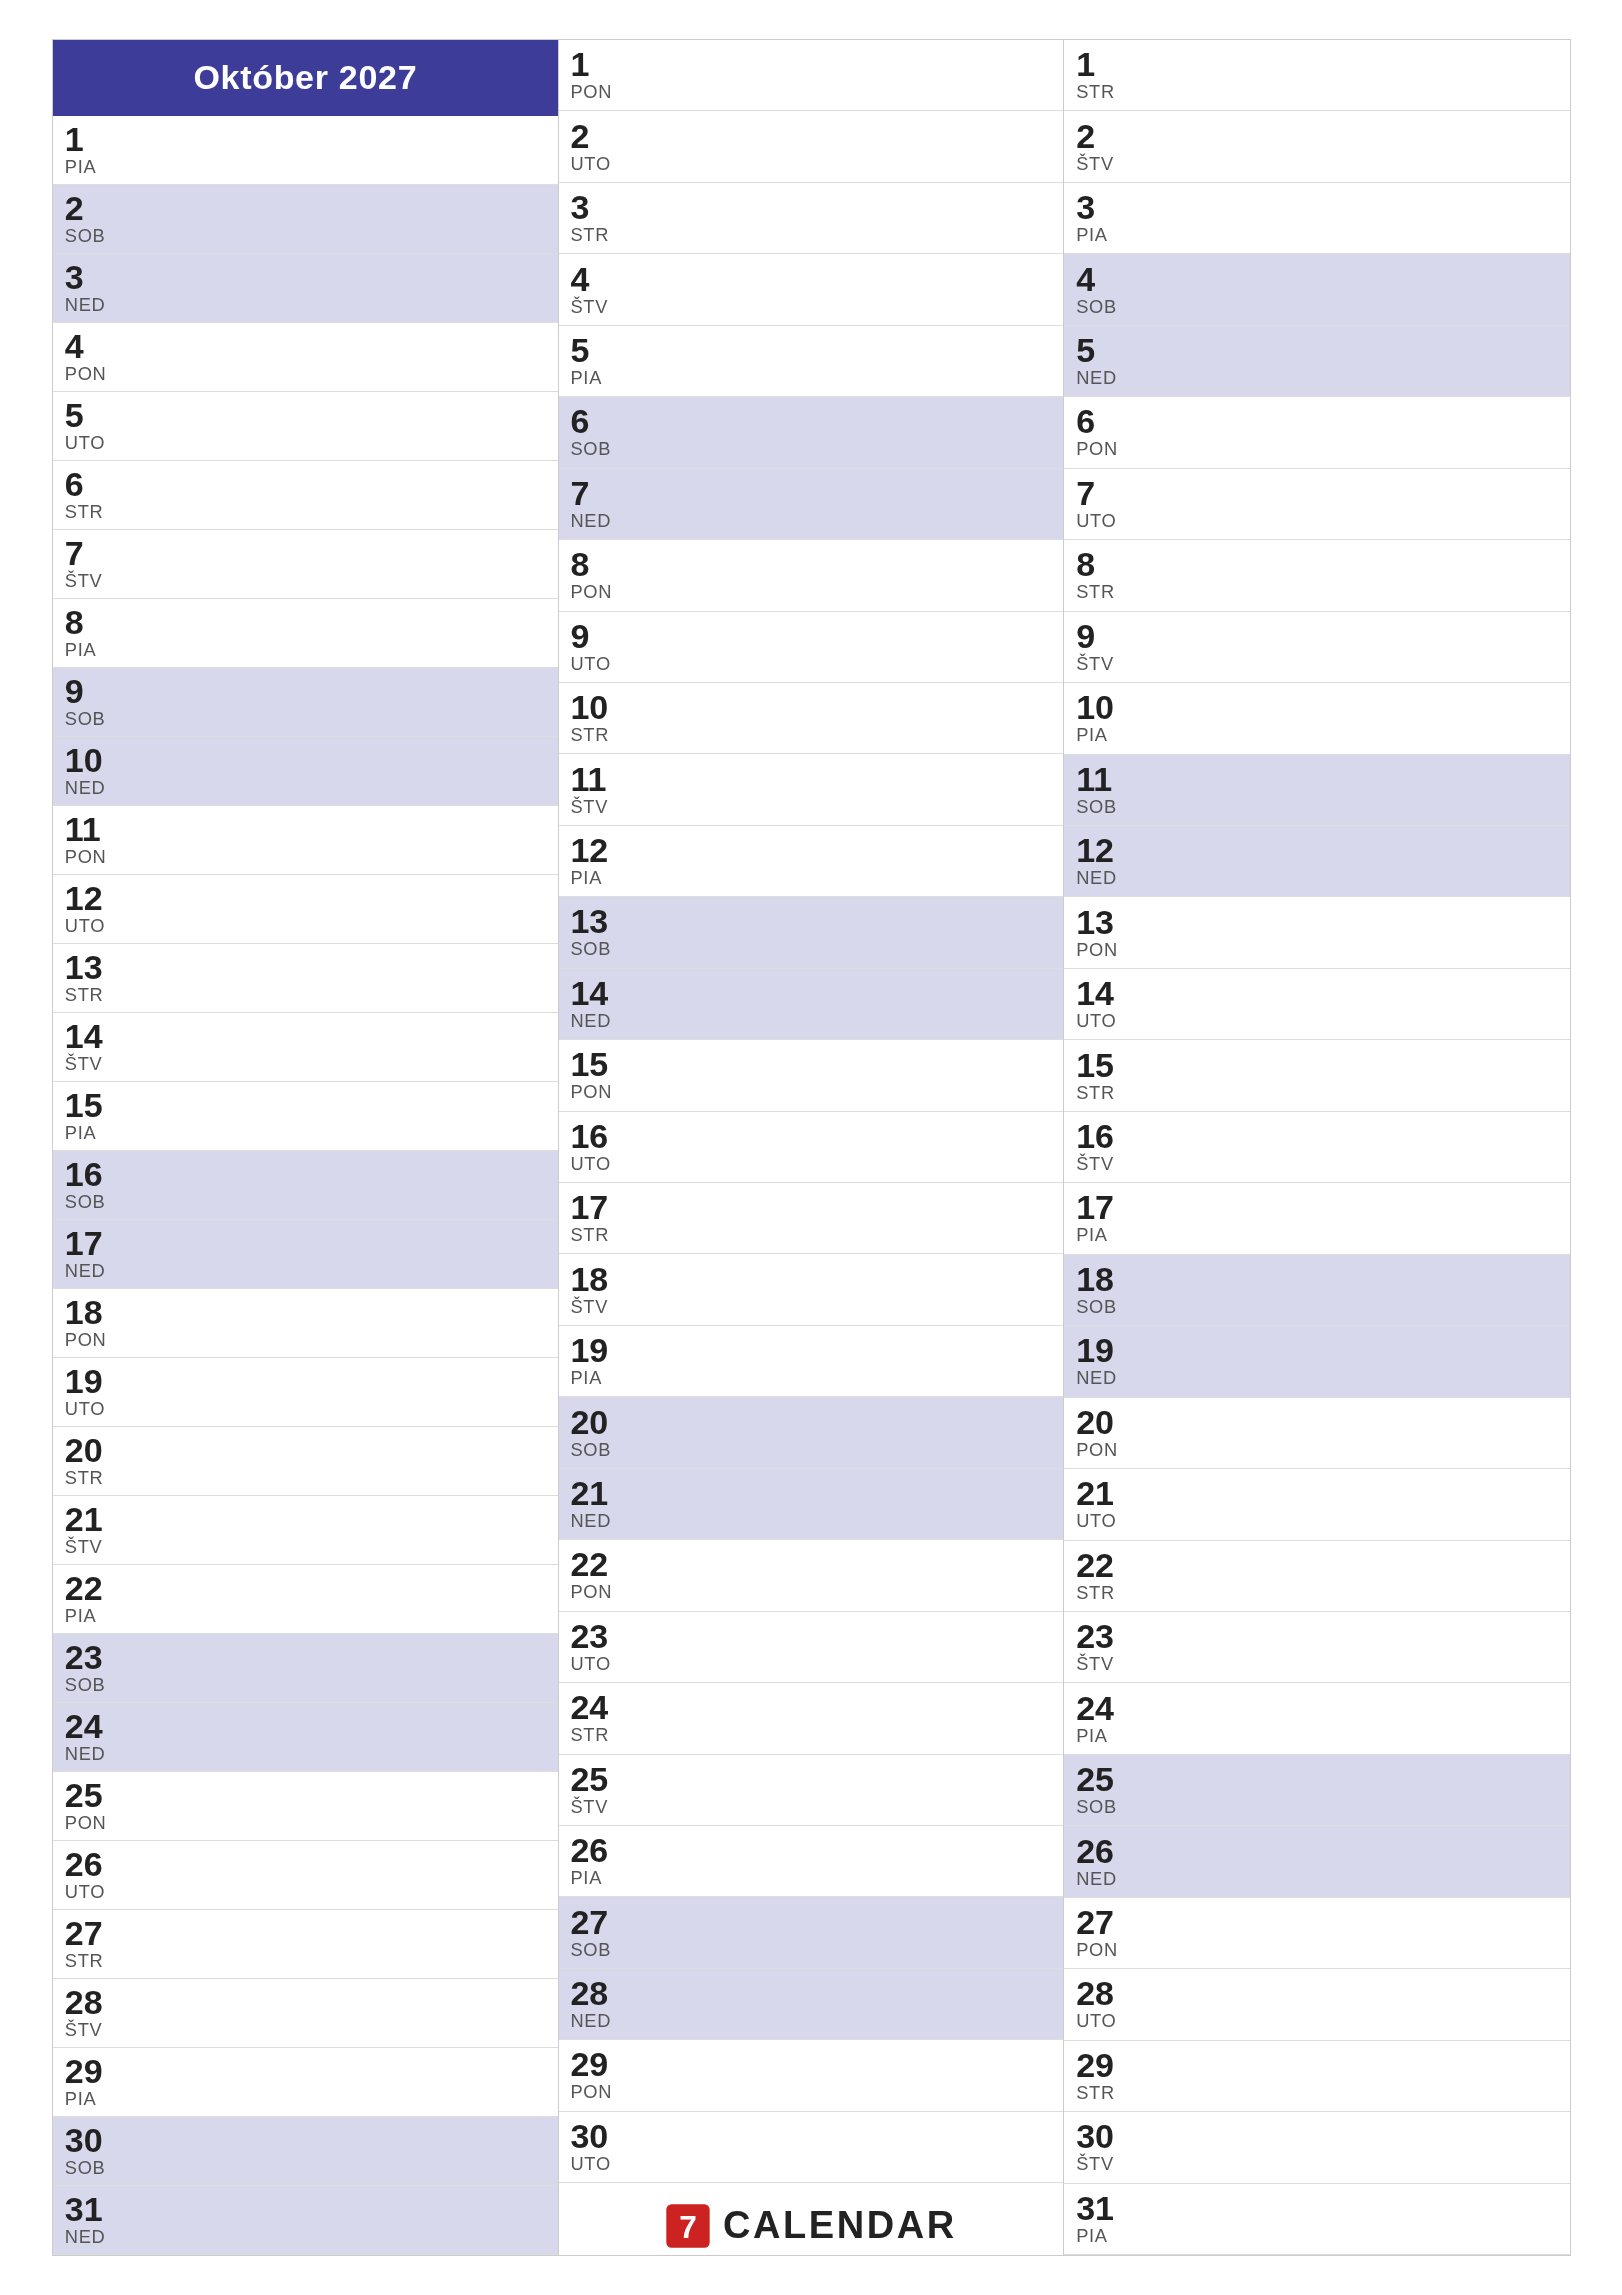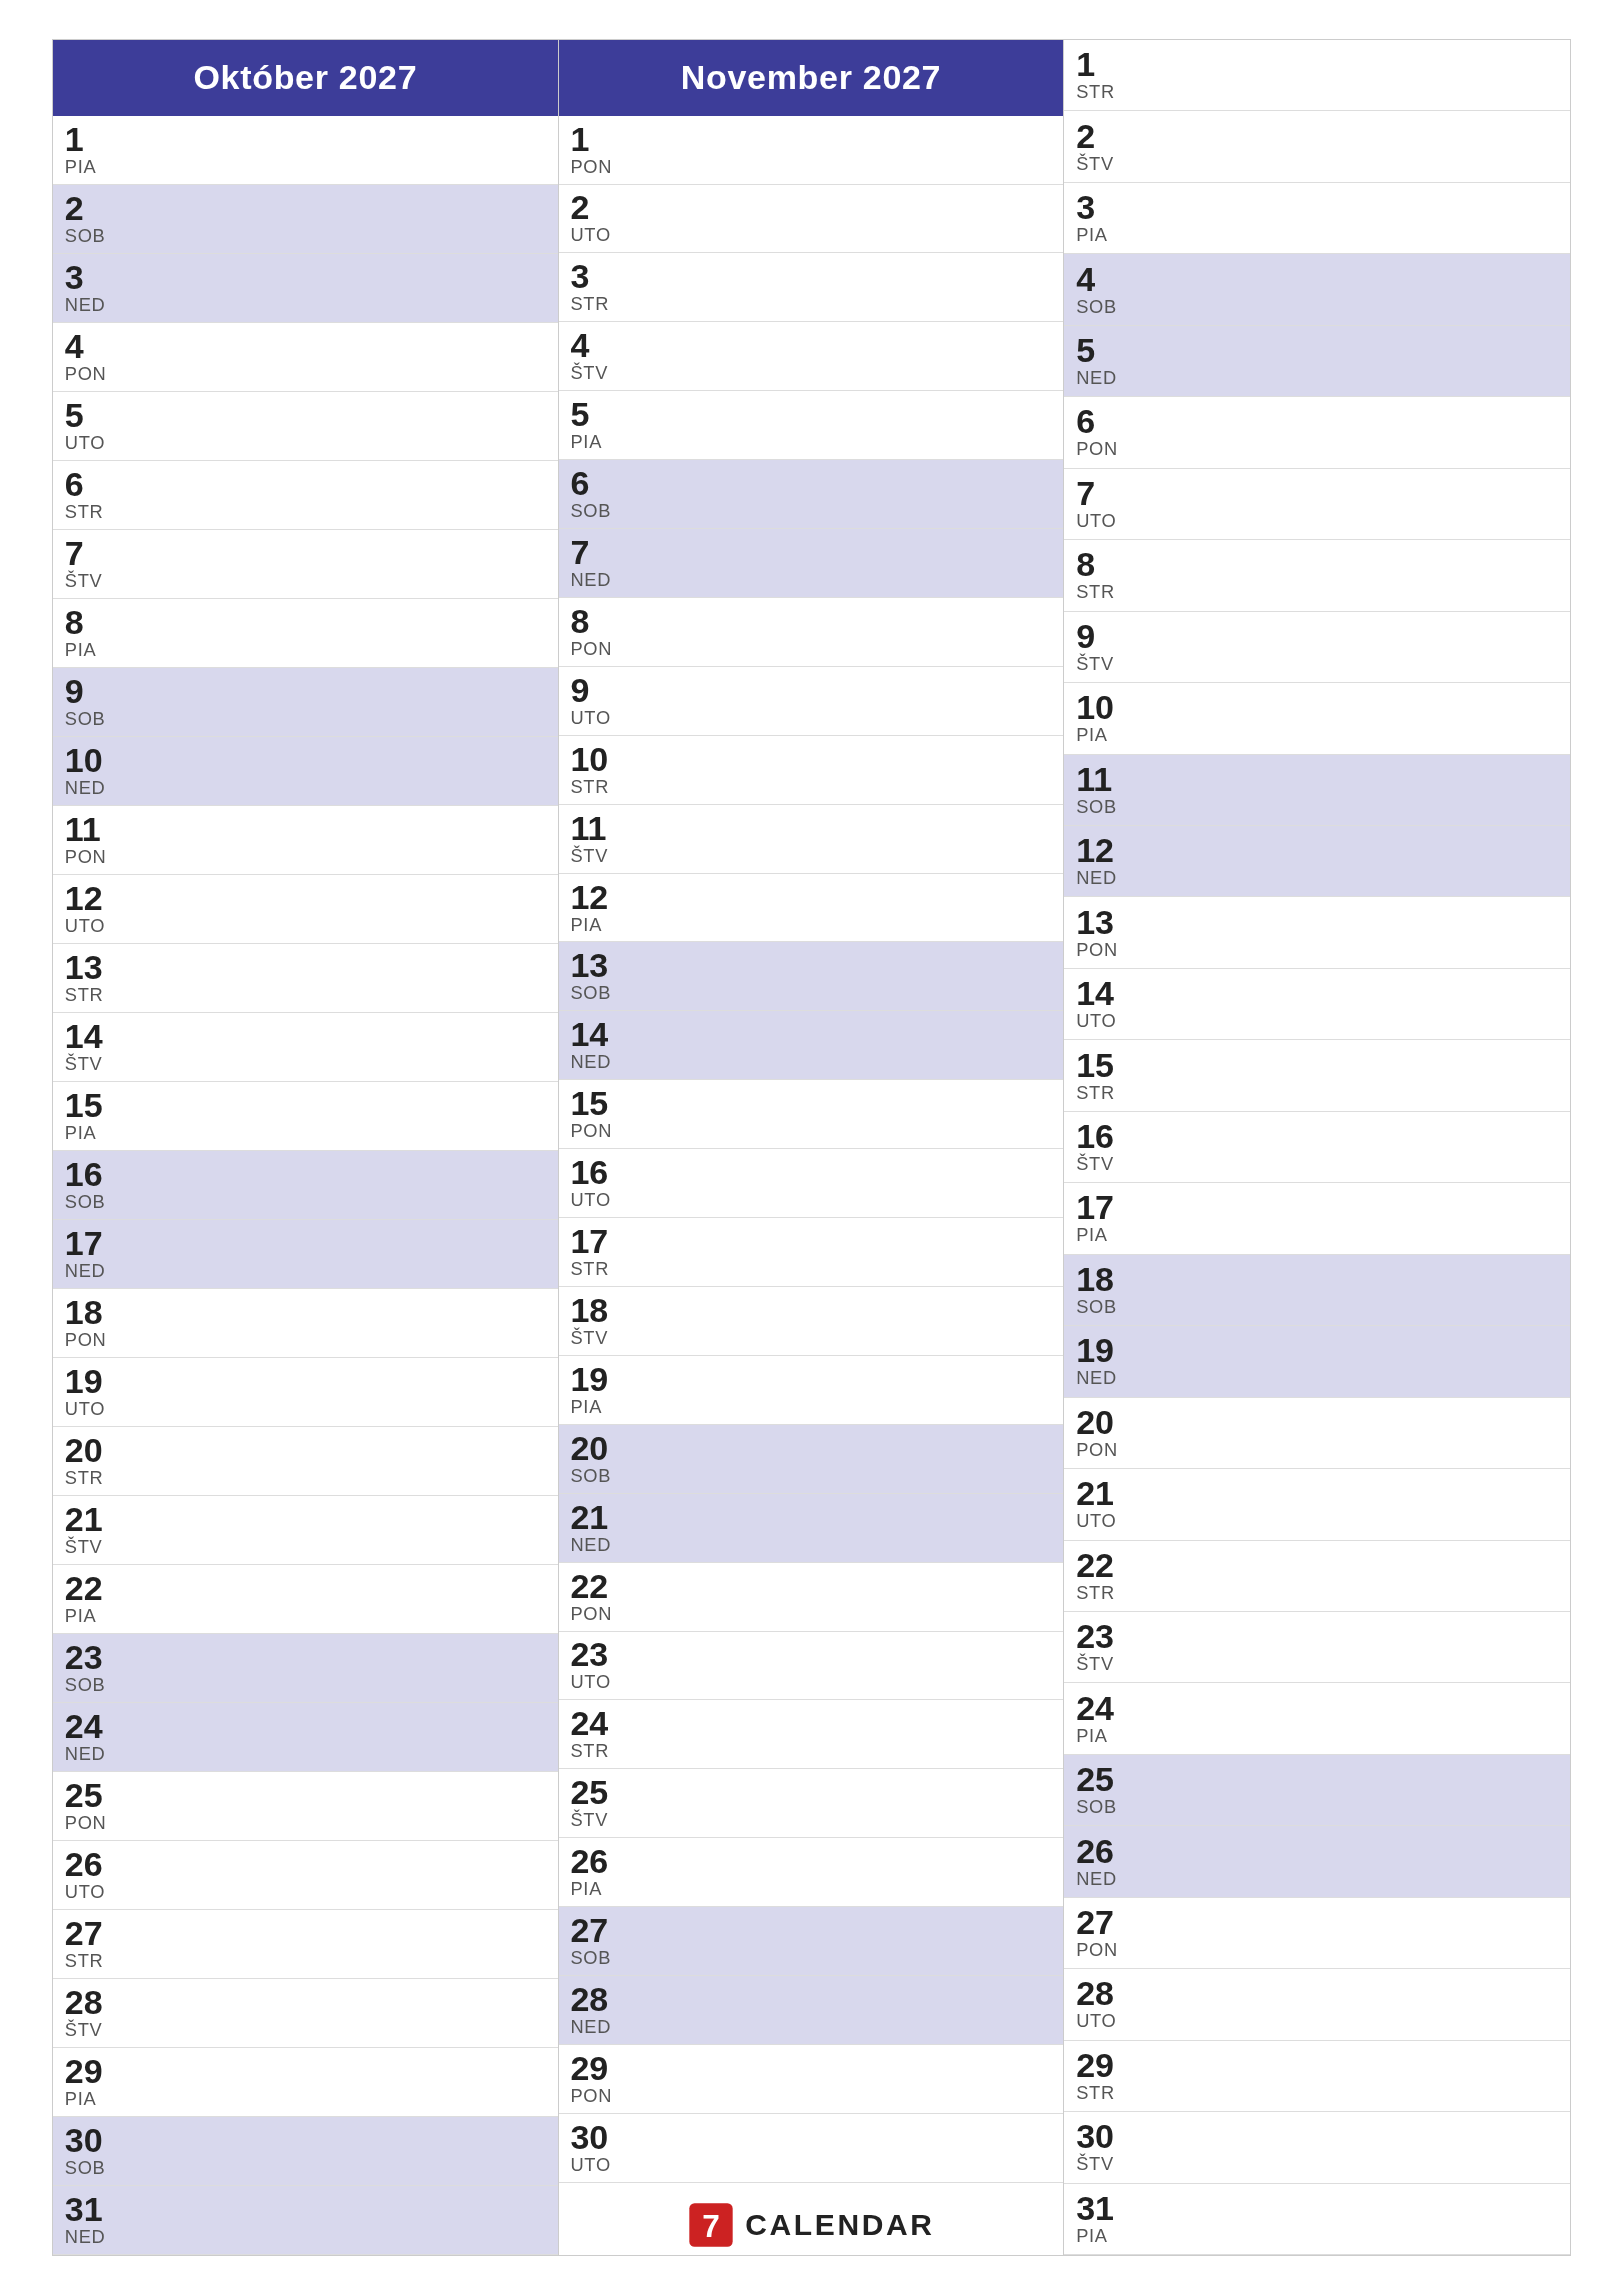--- a/index.html
+++ b/index.html
@@ -79,21 +79,21 @@
       align-items: center;
       padding: 19.6px 0 6.5px 0;
       min-height: 58px;
     }
     .logo-area {
       display: flex;
       align-items: center;
       gap: 11.8px;
     }
     .logo-text {
-      font-size: 30px;
+      font-size: 38px;
       font-weight: bold;
       color: #222222;
       letter-spacing: 2.6px;
     }
   </style>
 </head>
 <body>
 
 <div class="page">
   <div class="calendar-grid">
@@ -283,21 +283,20 @@
           </div>
           <div class="day-row highlighted">
             <div class="day-cell-inner">
               <div class="day-num-line">31</div>
               <div class="day-name-line">NED</div>
             </div>
           </div>
         </div>
       </div>
       <div class="month-col">
-        <div class="month-header">November 2027</div>
         <div class="days-container">
           <div class="day-row">
             <div class="day-cell-inner">
               <div class="day-num-line">1</div>
               <div class="day-name-line">PON</div>
             </div>
           </div>
           <div class="day-row">
             <div class="day-cell-inner">
               <div class="day-num-line">2</div>

